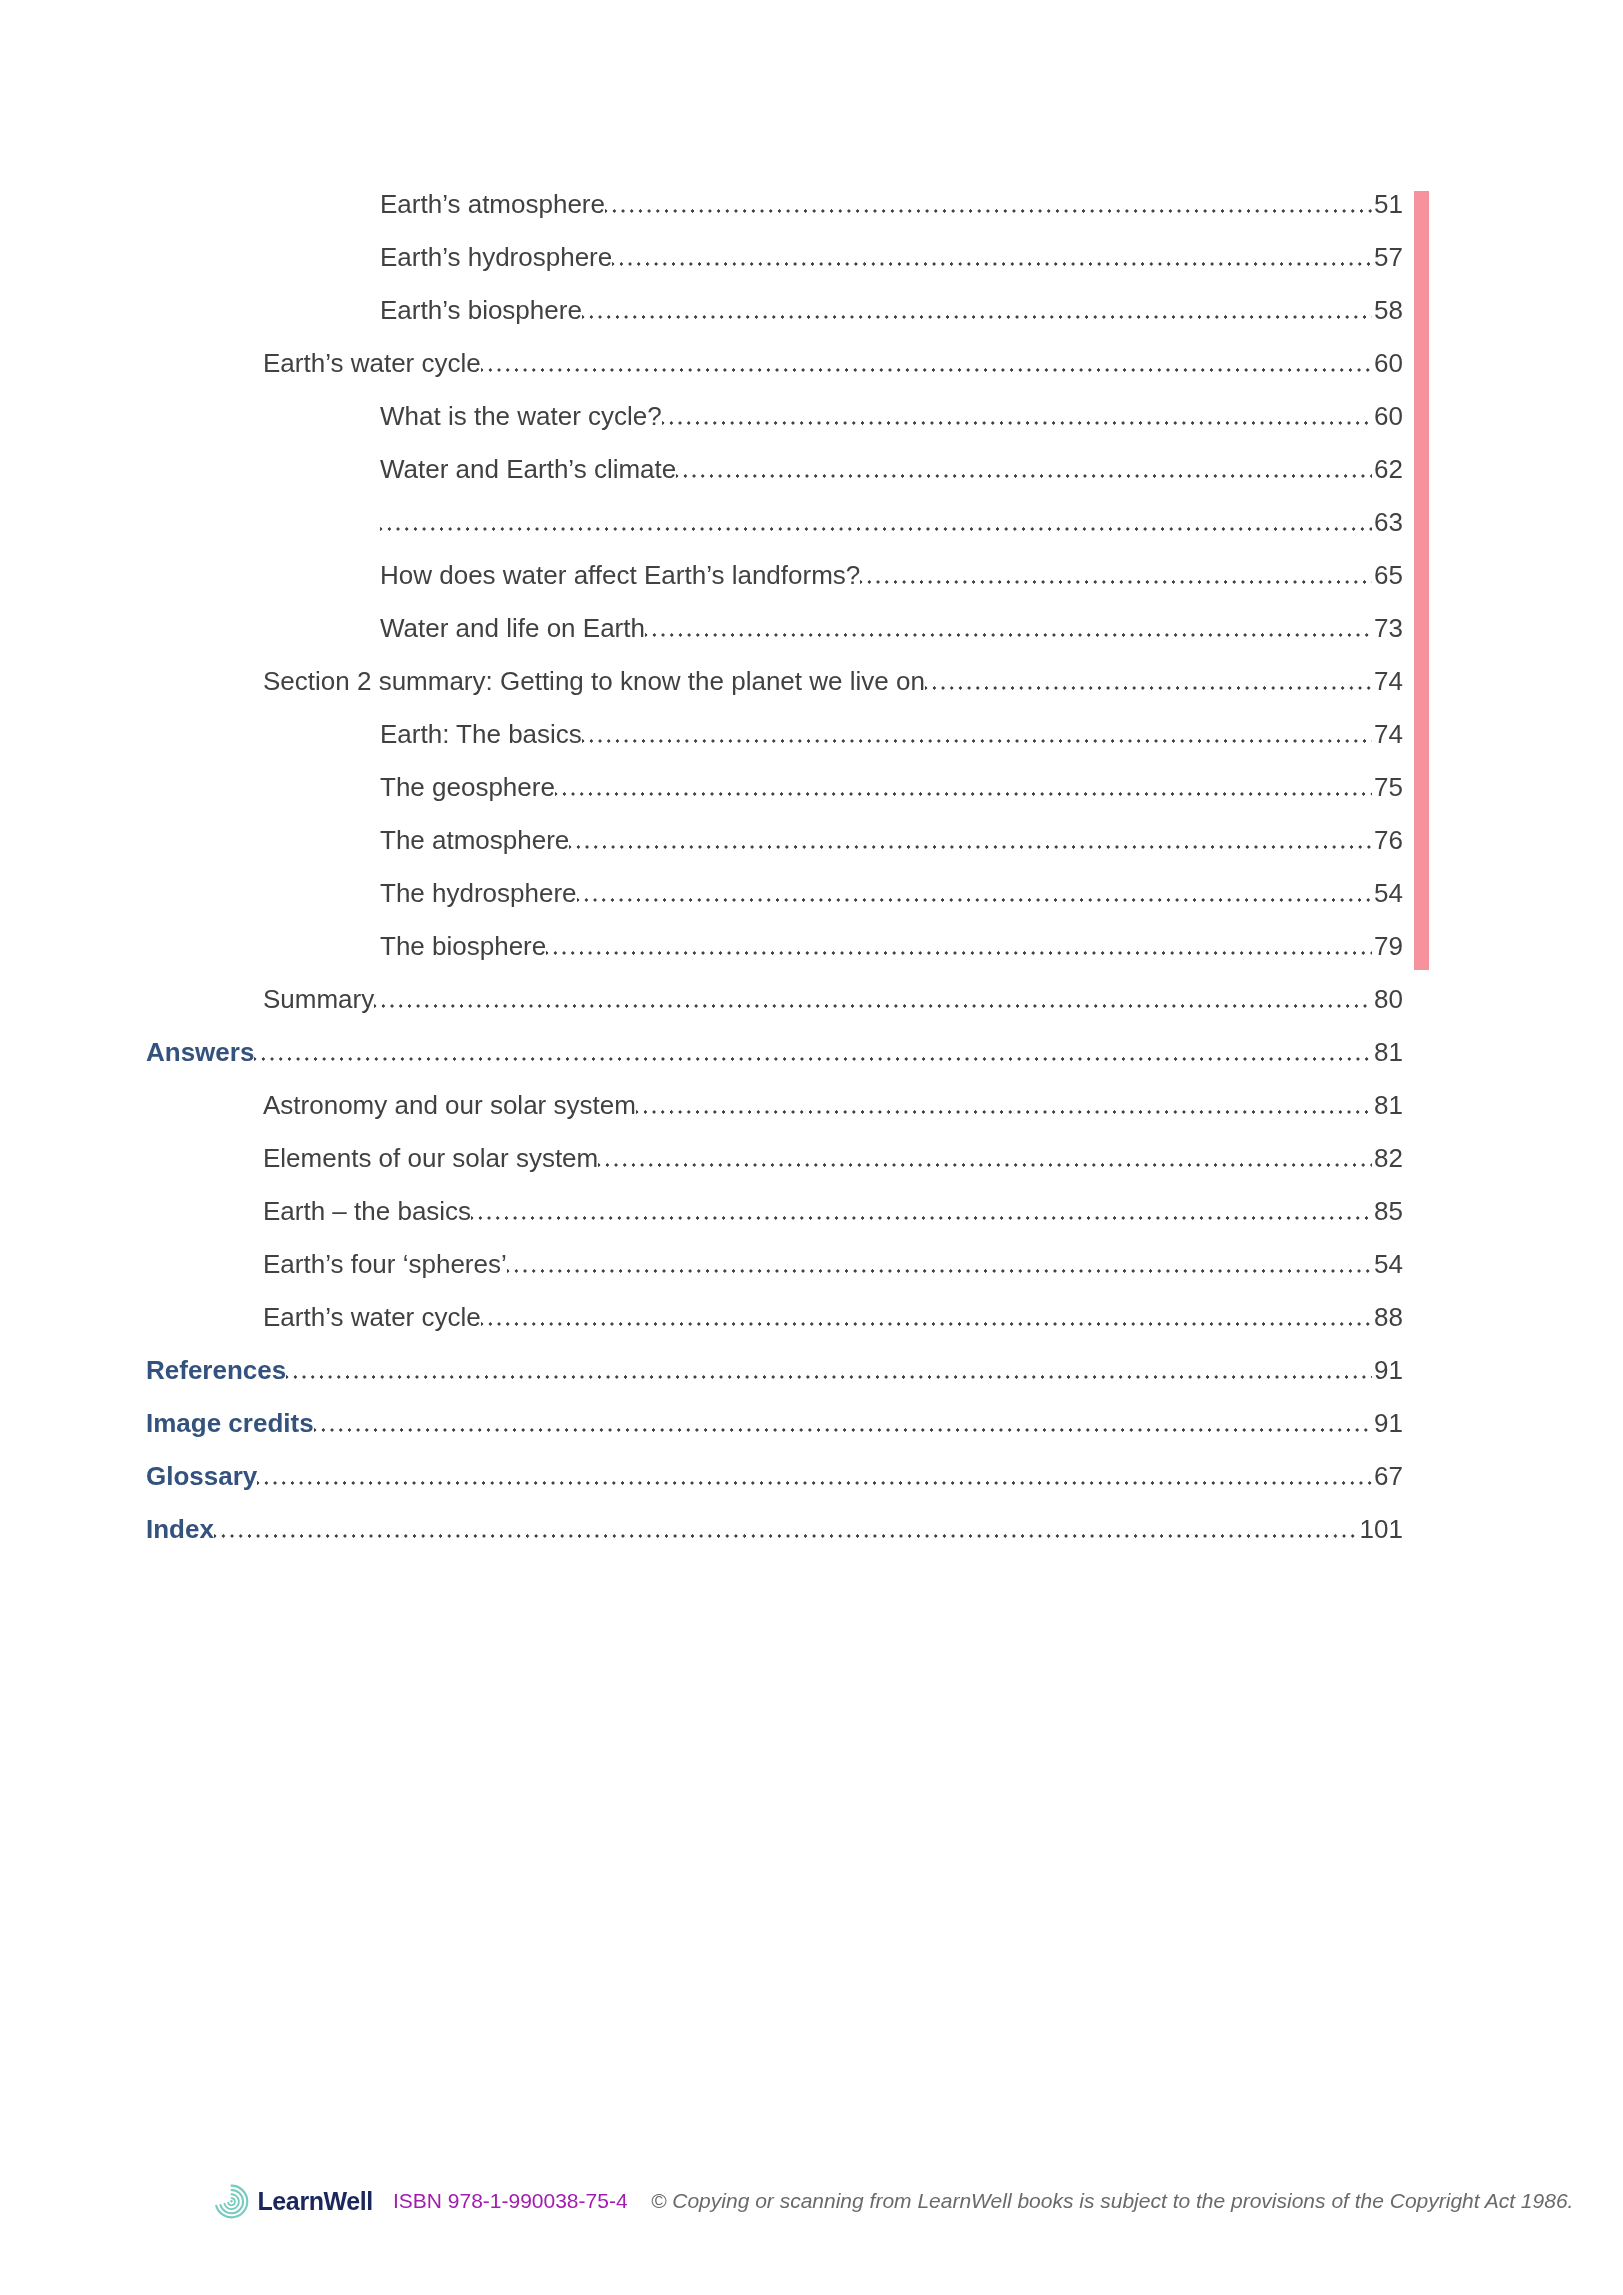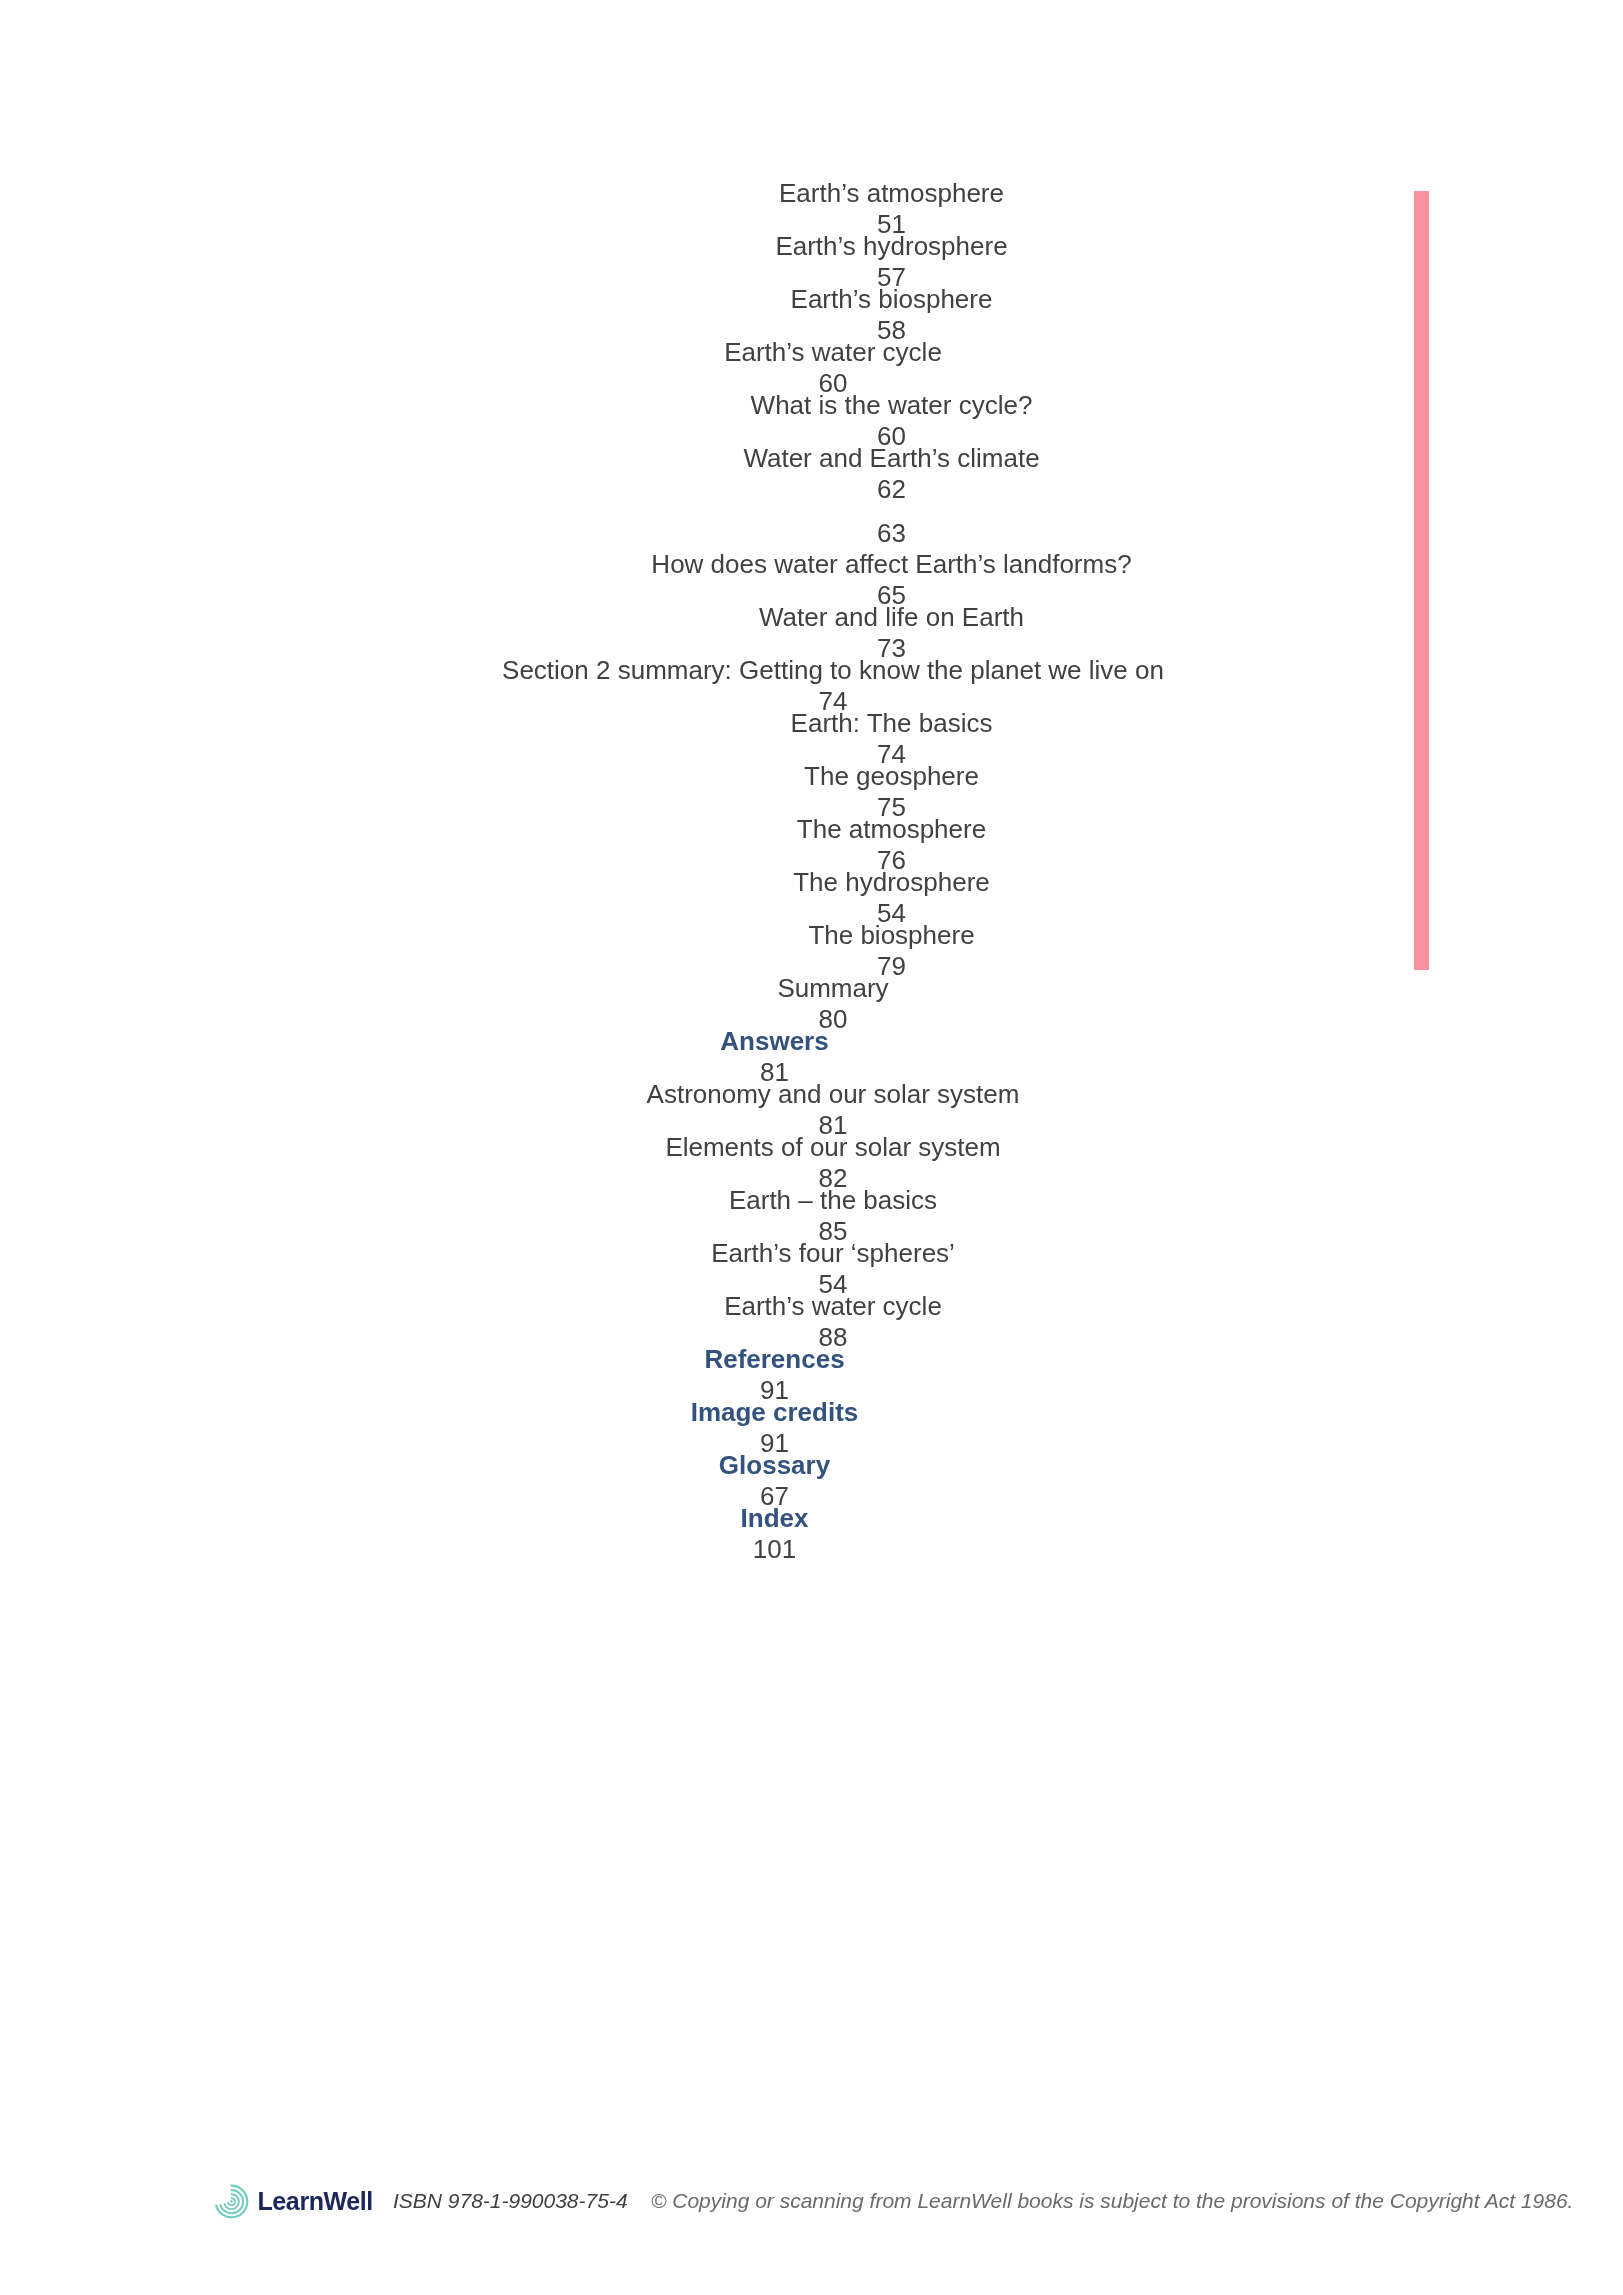--- a/index.html
+++ b/index.html
@@ -18,21 +18,20 @@
     left: 146px;
     top: 178px;
     width: 1257px;
   }
   .row {
     display: flex;
     align-items: center;
     height: 53px;
     font-size: 26px;
     color: #414141;
-    flex-direction: column;
   }
   .row.lvl1 { padding-left: 117px; }
   .row.lvl2 { padding-left: 234px; }
   .row .label { white-space: nowrap; }
   .row.lvl0 .label { font-weight: 700; color: #33527e; }
   .leader {
     flex: 1;
     align-self: stretch;
     margin-right: 2.5px;
     background-image: radial-gradient(circle, #424242 1.4px, transparent 1.7px);
@@ -64,22 +63,21 @@
   .brand {
     margin-left: 7.5px;
     font-size: 25px;
     font-weight: 700;
     letter-spacing: -0.4px;
     color: #1b275b;
   }
   .isbn {
     margin-left: 20px;
     font-size: 21px;
-    font-style: italic;
-    color: #404040;
+    color: #a21caf;
   }
   .copyright {
     margin-left: 23.4px;
     font-size: 21px;
     font-style: italic;
     color: #6a6a6a;
   }
   .logo-icon { width: 37px; height: 37px; }
 </style>
 </head>

